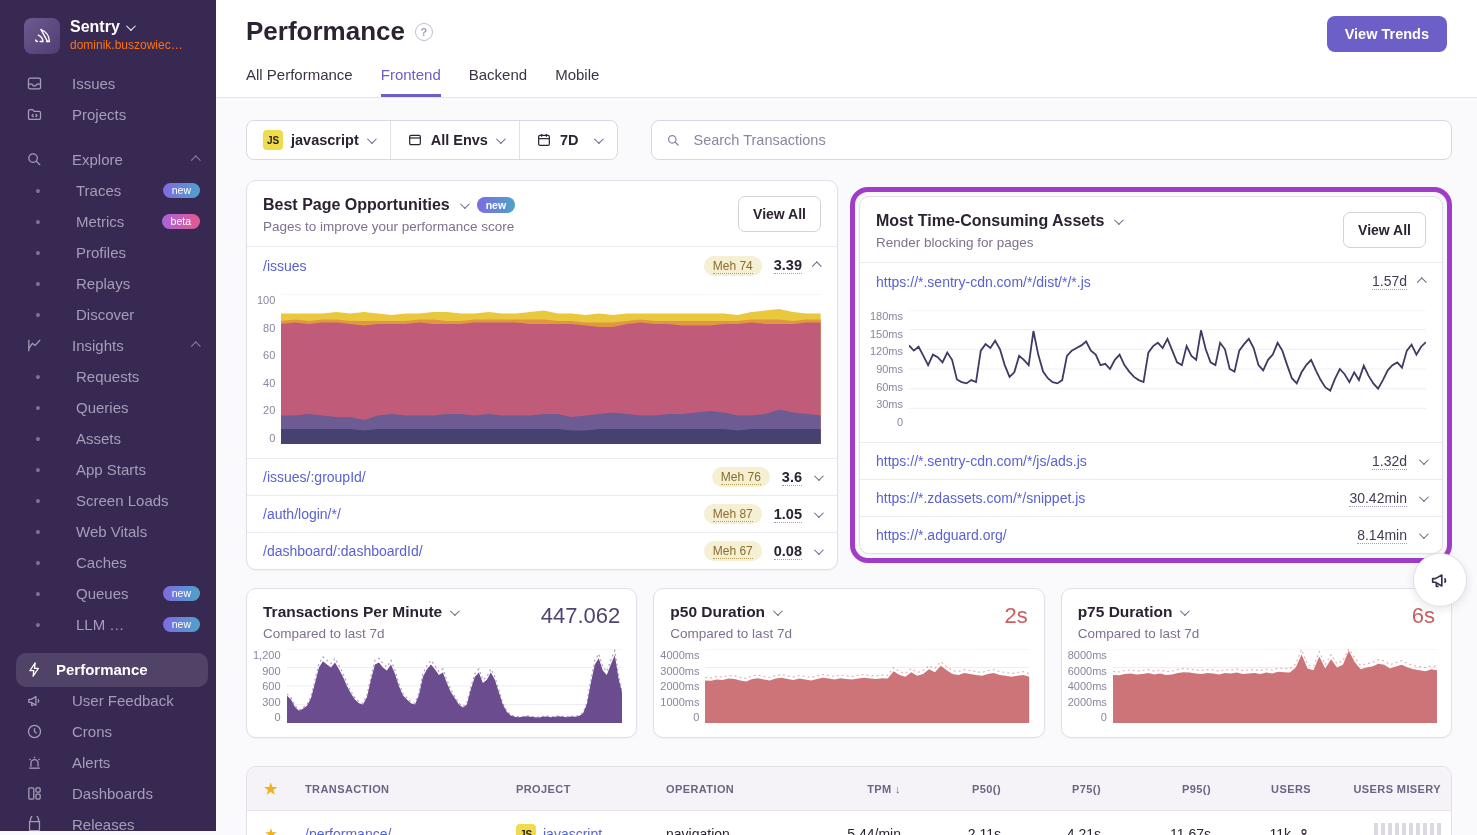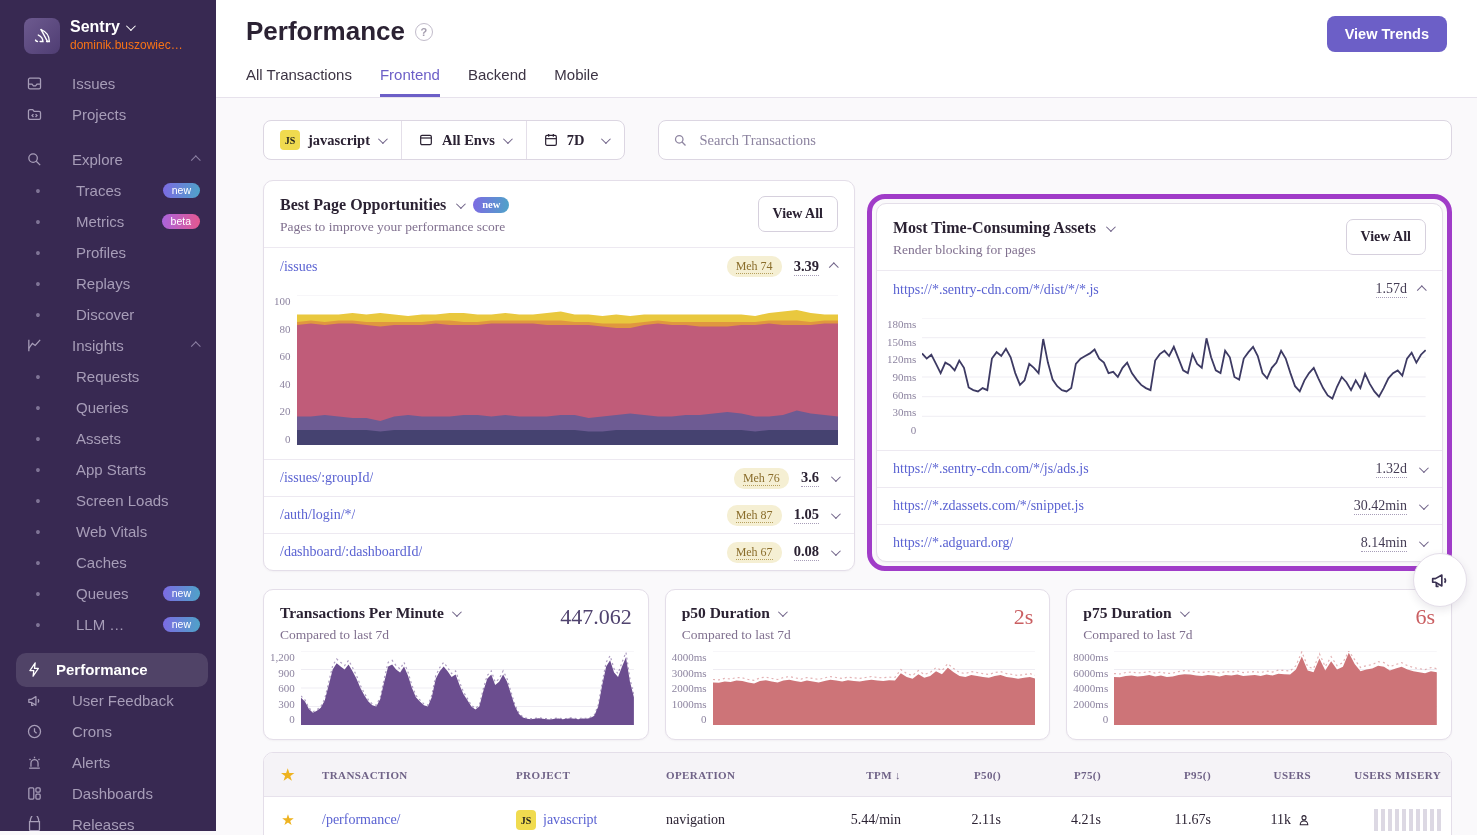--- a/index.html
+++ b/index.html
@@ -38,34 +38,34 @@
   .header { background:#fff; }
   .header-top { display:flex; align-items:flex-start; justify-content:space-between; padding:16px 30px 4px 30px; }
   .title-wrap { display:flex; align-items:center; gap:10px; }
   .page-title { font-size:26px; font-weight:bold; color:#2b2233; }
   .help-circle { width:18px; height:18px; border-radius:50%; border:1.5px solid #c2bccb; color:#a49dae; font-size:11px; display:flex; align-items:center; justify-content:center; font-weight:bold; }
   .view-trends { background:#6c5fc7; color:#fff; border:none; border-radius:8px; font-size:14.5px; font-weight:bold; padding:10px 18px; cursor:pointer; font-family:inherit; }
   .tabs { display:flex; gap:28px; padding:10px 30px 0 30px; border-bottom:1px solid #e7e2ec; }
   .tab { font-size:15px; color:#3c3444; padding-bottom:11px; cursor:pointer; border-bottom:3px solid transparent; }
   .tab.active { color:#6c5fc7; border-bottom-color:#6c5fc7; }
 
-  .content { flex:1; padding:22px 25px 0 47px; overflow:hidden; position:relative;font-family:Liberation Serif, serif; }
+  .content { flex:1; padding:22px 25px 0 30px; overflow:hidden; position:relative; }
 
   
   .filter-row { display:flex; gap:33px; margin-bottom:20px; }
   .filter-group { display:flex; background:#fff; border:1px solid #dcd6e2; border-radius:8px; height:40px; align-items:stretch; }
   .fseg { display:flex; align-items:center; gap:8px; padding:0 16px; font-size:14.5px; font-weight:bold; color:#2b2233; cursor:pointer; }
   .fseg + .fseg { border-left:1px solid #e4dfe9; }
   .js-badge { background:#f0db4f; color:#1f1f1f; font-weight:bold; font-size:10px; width:20px; height:20px; border-radius:4px; display:flex; align-items:center; justify-content:center; }
   .search-box { flex:1; background:#fff; border:1px solid #dcd6e2; border-radius:8px; height:40px; display:flex; align-items:center; padding:0 14px; gap:10px; }
   .search-box input { border:none; outline:none; flex:1; font-size:14.5px; font-family:inherit; color:#2b2233; background:transparent; }
   .search-box input::placeholder { color:#8d84a0; }
 
   
-  .cards-row { display:flex; gap:12px; align-items:flex-end; margin-bottom:18px; }
+  .cards-row { display:flex; gap:12px; align-items:center; margin-bottom:18px; }
   .card { background:#fff; border:1px solid #e4dee9; border-radius:10px; box-shadow:0 1px 2px rgba(43,34,51,.04); overflow:hidden; }
   .opp-card { flex:0 0 592px; }
   .highlight-wrap { flex:1; border:5px solid #a03cc8; border-radius:18px; padding:4px; }
   .card-head { display:flex; align-items:flex-start; justify-content:space-between; padding:15px 16px 12px 16px; border-bottom:1px solid #ede9f1; }
   .card-title-row { display:flex; align-items:center; gap:10px; font-size:16px; font-weight:bold; color:#2b2233; cursor:pointer; }
   .card-sub { font-size:13.5px; color:#80708f; margin-top:5px; }
   .view-all { background:#fff; border:1px solid #d6d0dd; border-radius:7px; font-size:14px; font-weight:bold; color:#2b2233; padding:9px 14px; cursor:pointer; font-family:inherit; }
   .row-item { display:flex; align-items:center; justify-content:space-between; padding:0 16px; height:37px; border-top:1px solid #ede9f1; cursor:pointer; }
   .row-item:first-child { border-top:none; }
   .row-link { color:#5a62d2; font-size:14px; white-space:nowrap; overflow:hidden; text-overflow:ellipsis; }
@@ -75,21 +75,21 @@
   .score { font-size:14.5px; font-weight:bold; color:#2b2233; border-bottom:1px dotted #a79db8; }
   .dur { font-size:14px; color:#443c54; border-bottom:1px dotted #a79db8; }
   .row-chev { color:#6f6287; }
   .chart-block { display:flex; padding:10px 16px 14px 10px; gap:6px; }
   .yaxis { display:flex; flex-direction:column; justify-content:space-between; align-items:flex-end; font-size:11px; color:#8d84a0; flex:0 0 auto; }
   .plot { flex:1; position:relative; }
   .opp-chart-h { height:150px; }
   .asset-chart-h { height:118px; }
 
   
-  .mini-row { display:grid; grid-template-columns:1fr 1fr 1fr; gap:16px; margin-bottom:12px; }
+  .mini-row { display:grid; grid-template-columns:1fr 1fr 1fr; gap:16px; margin-bottom:28px; }
   .mini-head { display:flex; align-items:flex-start; justify-content:space-between; padding:14px 16px 0 16px; }
   .mini-title { font-size:15.5px; font-weight:bold; display:flex; align-items:center; gap:8px; cursor:pointer; }
   .mini-sub { font-size:13.5px; color:#80708f; margin-top:5px; }
   .mini-value { font-size:22px; color:#50436f; }
   .mini-value.red { color:#ca5f62; }
   .mini-chart { display:flex; gap:6px; padding:8px 14px 14px 6px; }
   .mini-chart-h { height:74px; }
   .mini-chart .yaxis { font-size:11px; }
 
   
@@ -303,21 +303,21 @@
   <div class="main">
     <div class="header">
       <div class="header-top">
         <div class="title-wrap">
           <span class="page-title">Performance</span>
           <span class="help-circle">?</span>
         </div>
         <button class="view-trends">View Trends</button>
       </div>
       <div class="tabs">
-        <div class="tab">All Transactions</div>
+        <div class="tab">All Performance</div>
         <div class="tab active">Frontend</div>
         <div class="tab">Backend</div>
         <div class="tab">Mobile</div>
       </div>
     </div>
 
     <div class="content">
 
       <div class="filter-row">
         <div class="filter-group">

